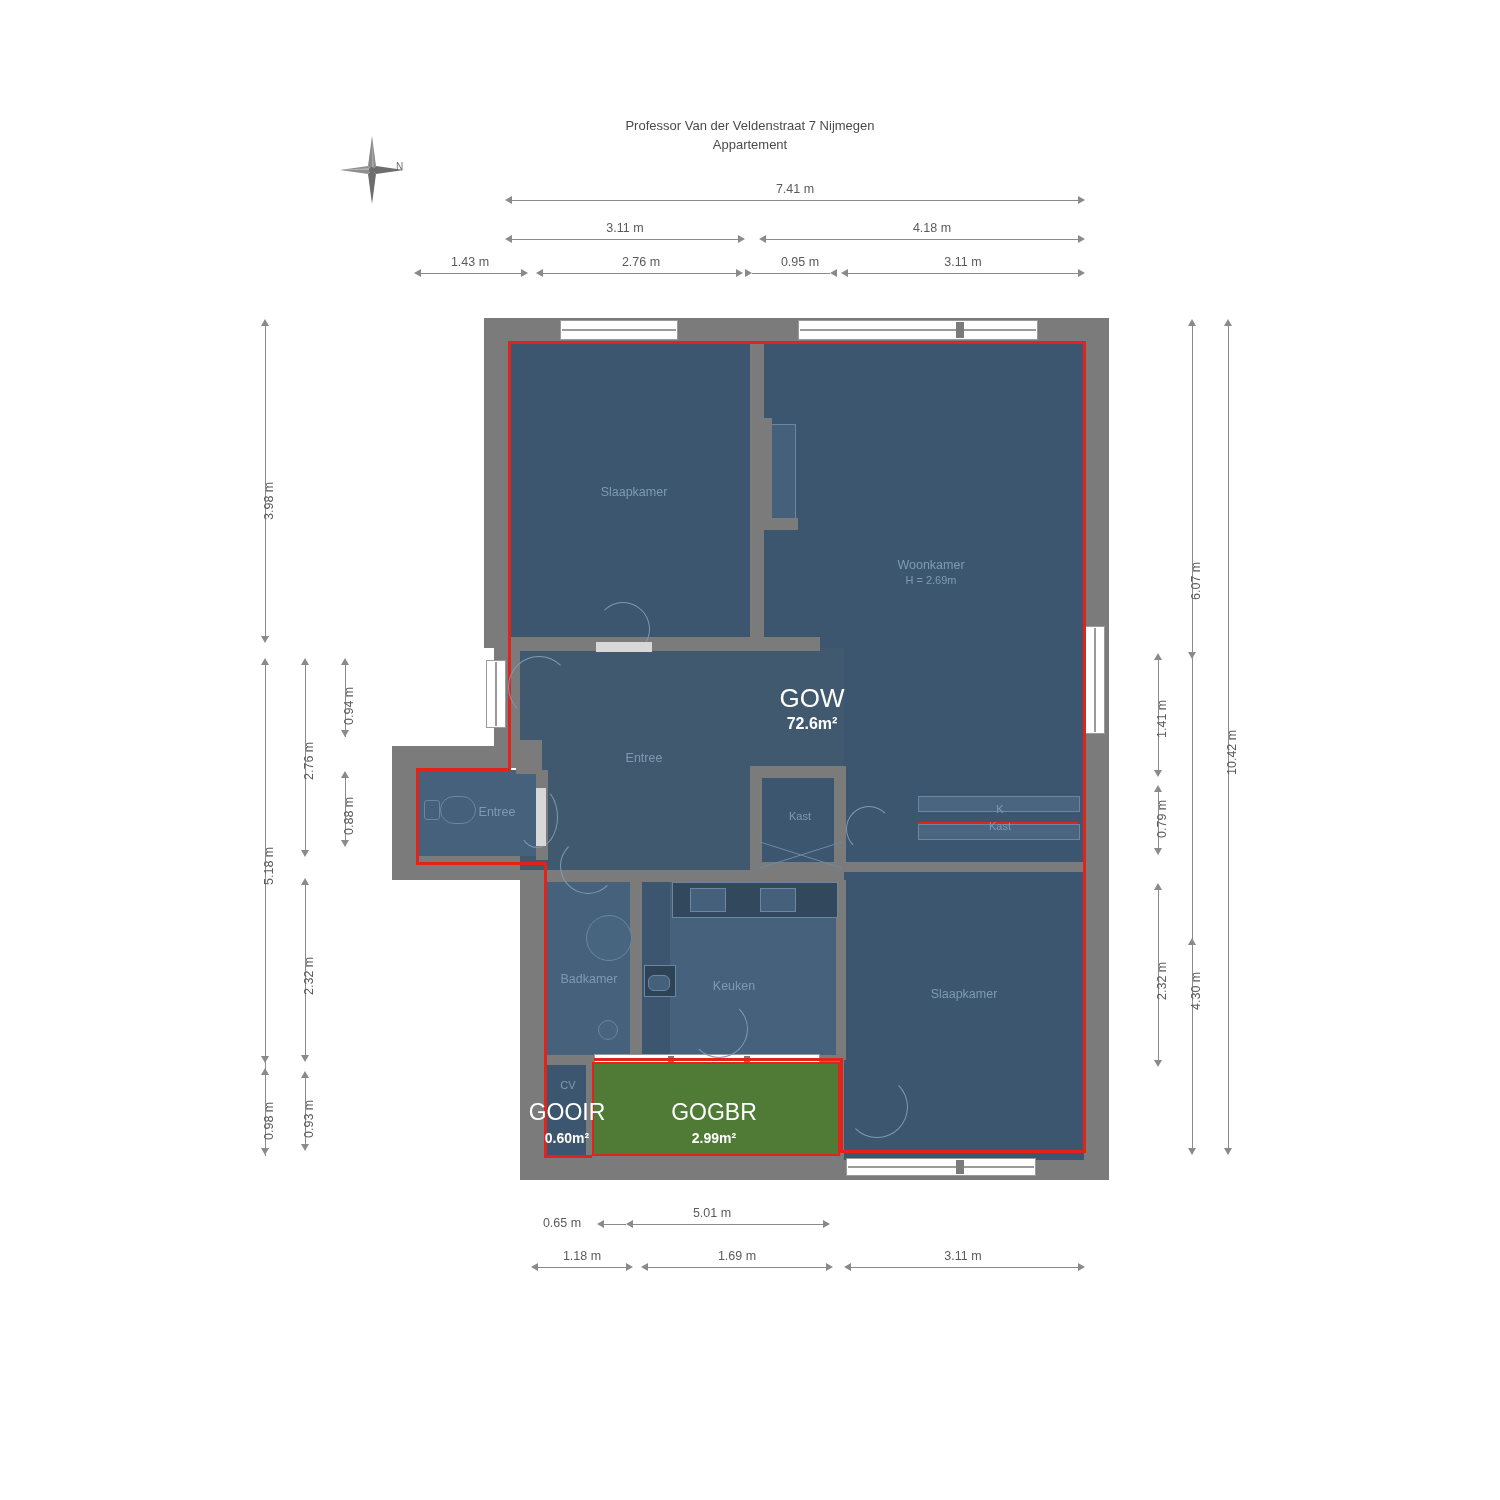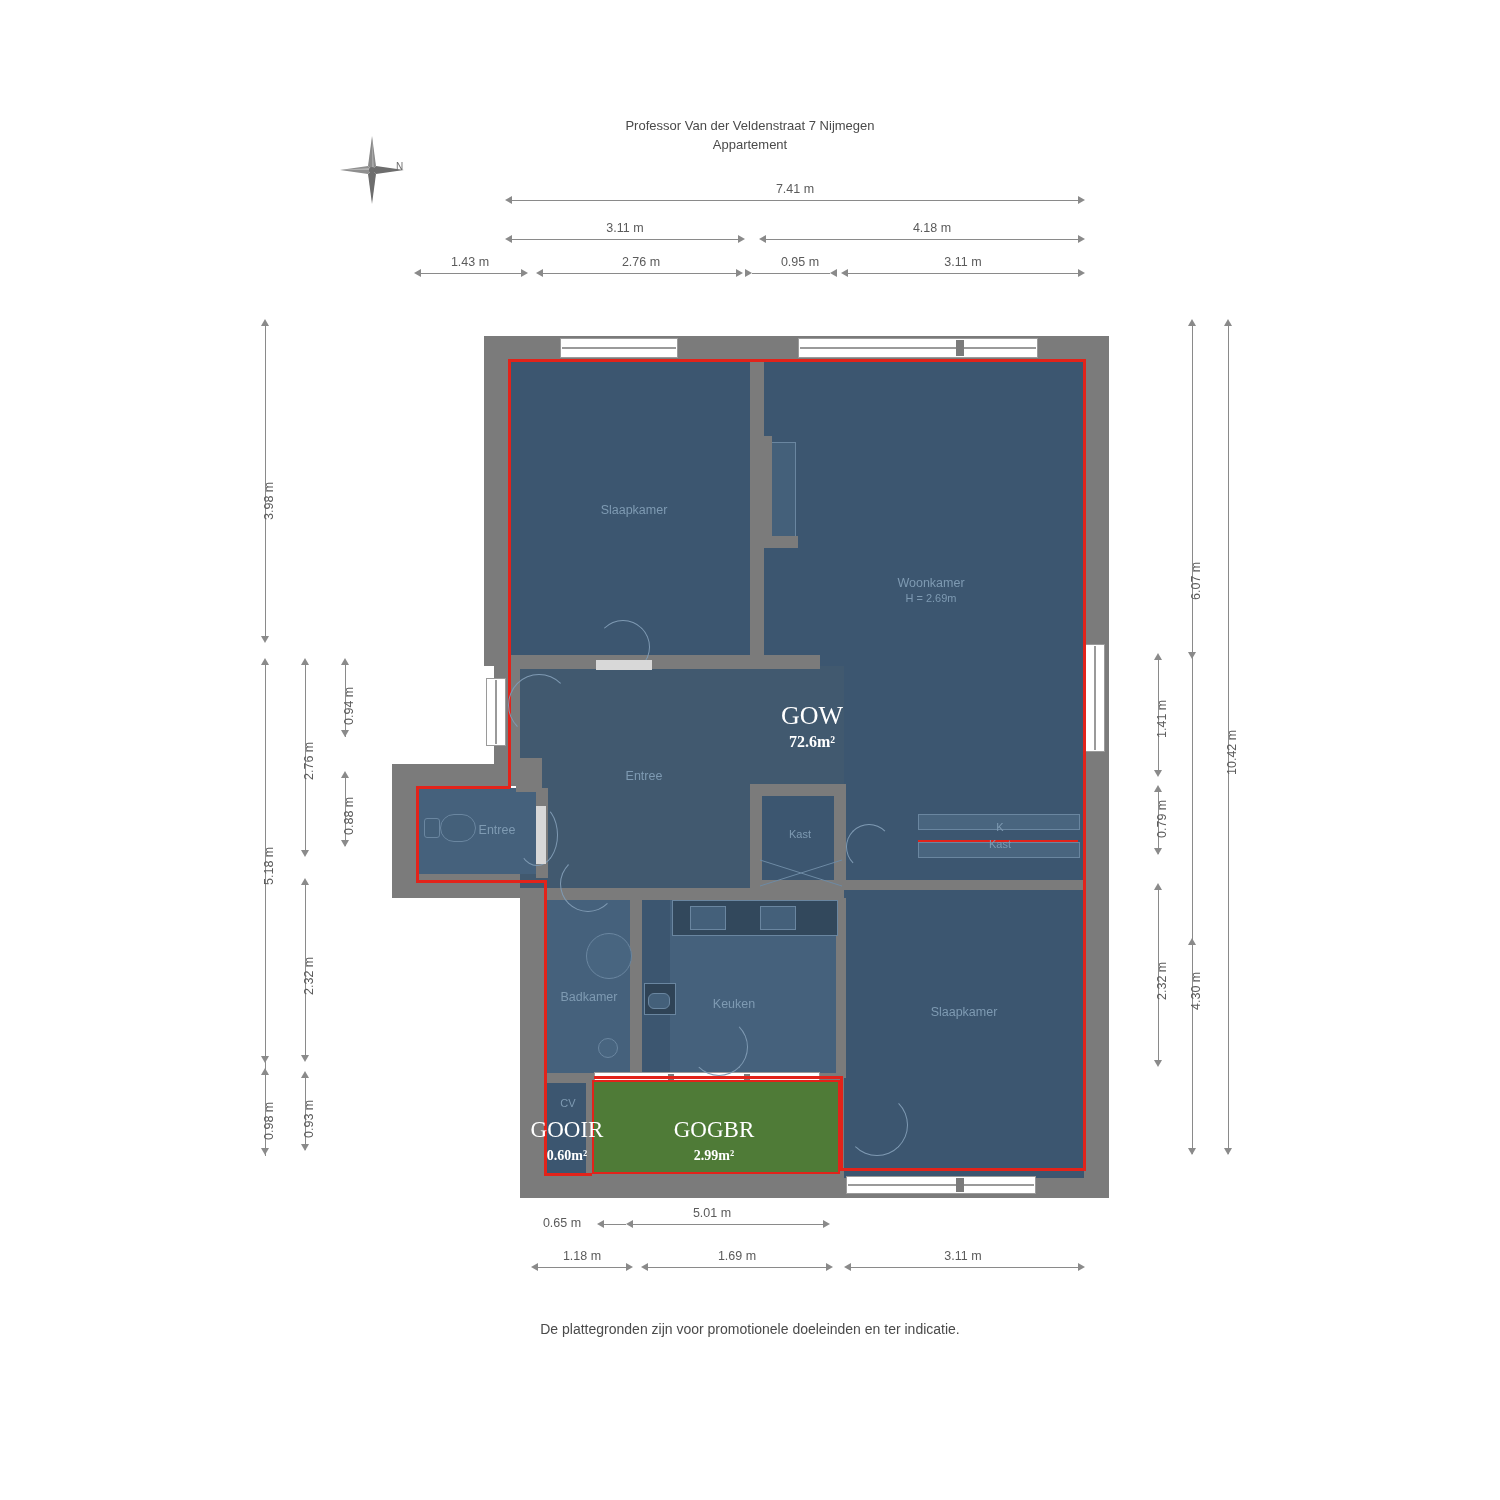--- a/index.html
+++ b/index.html
@@ -21,35 +21,35 @@
   .dim.v .line{width:1px;}
   .dim.h .lbl{position:absolute;white-space:nowrap;transform:translate(-50%,-100%);}
   .dim.v .lbl{position:absolute;white-space:nowrap;transform-origin:0 0;}
   .arrow{position:absolute;width:0;height:0;}
   .ar-l{border-top:4px solid transparent;border-bottom:4px solid transparent;border-right:7px solid #8a8a8a;}
   .ar-r{border-top:4px solid transparent;border-bottom:4px solid transparent;border-left:7px solid #8a8a8a;}
   .ar-u{border-left:4px solid transparent;border-right:4px solid transparent;border-bottom:7px solid #8a8a8a;}
   .ar-d{border-left:4px solid transparent;border-right:4px solid transparent;border-top:7px solid #8a8a8a;}
 
   
-  #plan{position:absolute;left:0;top:18px;width:1500px;height:1172px;}
+  #plan{position:absolute;left:0;top:0;width:1500px;height:1172px;}
   .wall{position:absolute;background:#7b7b7b;}
   .room{position:absolute;background:#3c5670;}
   .room.light{background:#45617c;}
   .room.entree{background:#41596f;}
   .roomlbl{position:absolute;color:#7e9ab2;font-size:12.5px;white-space:nowrap;text-align:center;}
   .roomlbl.small{font-size:11px;}
   .win{position:absolute;background:#ffffff;border:1px solid #9a9a9a;box-sizing:border-box;}
   .winline{position:absolute;background:#9a9a9a;}
   .redline{position:absolute;background:#e2231a;}
   .door-arc{position:absolute;border:1px solid #7f9ab3;border-radius:50%;}
   .fixture{position:absolute;border:1px solid #6a86a0;}
   .green{position:absolute;background:#4f7b37;border:2px solid #e2231a;box-sizing:border-box;}
 
-  .bigtag{position:absolute;color:#ffffff;text-align:center;white-space:nowrap;font-family:Liberation Serif, serif;}
+  .bigtag{position:absolute;color:#ffffff;text-align:center;white-space:nowrap;}
   .bigtag .name{font-size:26px;line-height:30px;}
   .bigtag .area{font-size:16px;line-height:22px;font-weight:bold;}
   .bigtag.small .name{font-size:23px;}
   .bigtag.small .area{font-size:14px;}
 </style>
 </head>
 <body>
 
 <div class="abs" id="title-block">
   <div>Professor Van der Veldenstraat 7 Nijmegen</div>
@@ -384,14 +384,13 @@
     <div class="area">0.60m²</div>
   </div>
   <div class="bigtag small" style="left:624px;top:1097px;width:180px;">
     <div class="name">GOGBR</div>
     <div class="area">2.99m²</div>
   </div>
 
 </div>
 
 <div id="footer-block" class="abs">
-  <div>De plattegronden zijn voor promotionele doeleinden en ter indicatie.</div>
 </div>
 
 </body></html>

